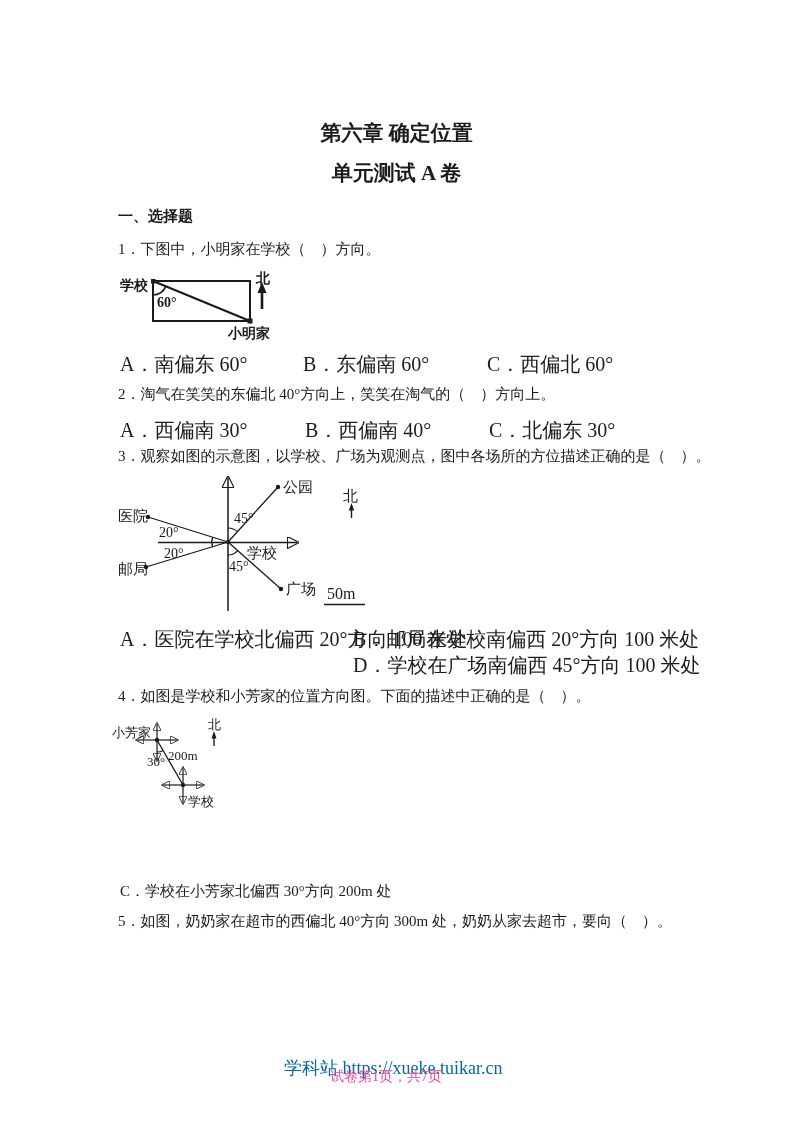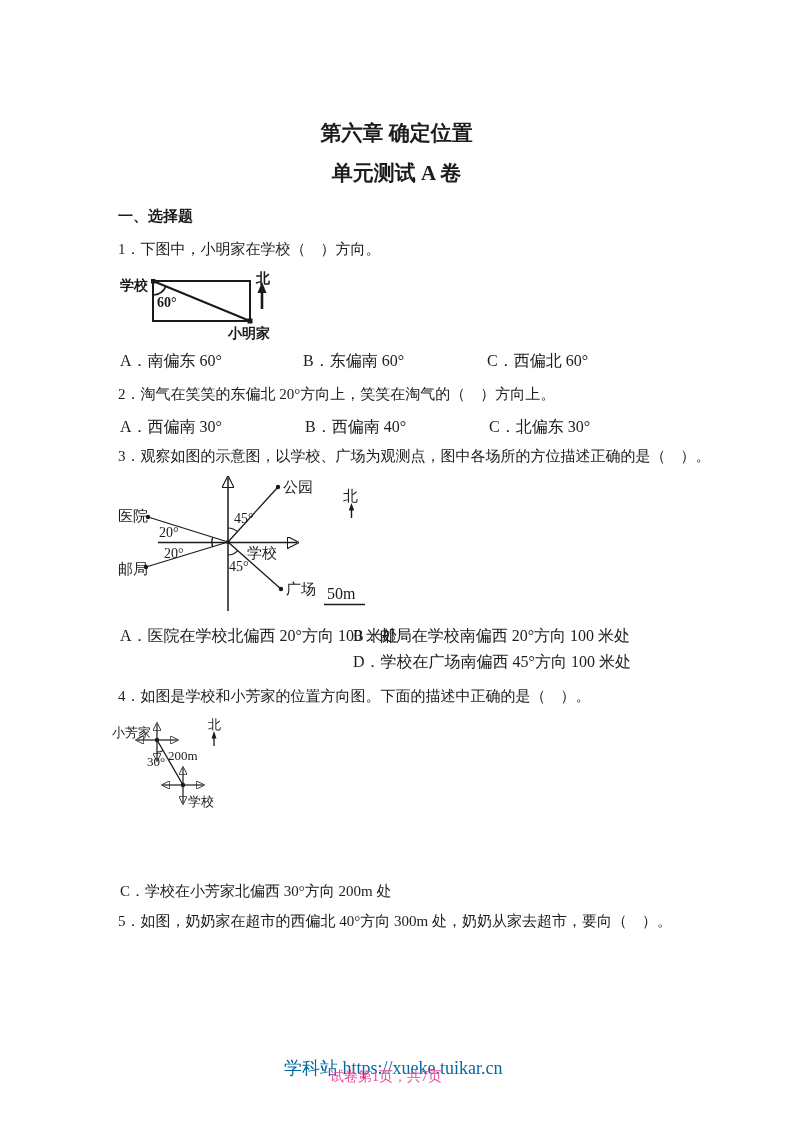--- a/index.html
+++ b/index.html
@@ -6,21 +6,21 @@
   .page {
     position:relative; width:793px; height:1122px; background:#ffffff;
     font-family:"Liberation Serif","DejaVu Serif",serif; color:#1c1c1c;
     overflow:hidden;
   }
   .t { position:absolute; font-size:15px; line-height:19px; white-space:nowrap; }
   .title   { left:0; right:0; text-align:center; top:124px; font-size:21px; font-weight:bold; }
   .subtitle{ left:0; right:0; text-align:center; top:164px; font-size:21px; font-weight:bold; }
   .section { left:118px; top:207px; font-weight:bold; }
   .optrow  { position:absolute; left:0; width:793px; height:20px; }
-  .optrow span { position:absolute; white-space:nowrap; font-size:16px; }
+  .optrow span { position:absolute; white-space:nowrap; font-size:20px; }
   .dia { position:absolute; }
   .dia text { font-family:"Liberation Serif","DejaVu Serif",serif; fill:#1a1a1a; }
   .dia .lbl  { font-size:15px; }
   .dia .lblb { font-size:14px; font-weight:bold; }
   .dia .ang  { font-size:14px; }
   .dia .sm   { font-size:13px; }
   .dia line, .dia path, .dia rect.fr { stroke:#1a1a1a; fill:none; }
   .wm {
     position:absolute; left:284px; top:1056px;
     font-family:Liberation Serif, serif;
@@ -55,21 +55,21 @@
     <line x1="146" y1="45" x2="146" y2="27" stroke-width="2.6"></line>
     <polygon points="146,18 141.5,29 150.5,29" fill="#1a1a1a"></polygon>
   </svg>
 
   <div class="optrow" style="top:351px;">
     <span style="left:120px;">A．南偏东 60°</span>
     <span style="left:303px;">B．东偏南 60°</span>
     <span style="left:487px;">C．西偏北 60°</span>
   </div>
 
-  <div class="t" style="left:118px; top:385px;">2．淘气在笑笑的东偏北 20°方向上，笑笑在淘气的（　）方向上。</div>
+  <div class="t" style="left:118px; top:385px;">2．淘气在笑笑的东偏北 40°方向上，笑笑在淘气的（　）方向上。</div>
   <div class="optrow" style="top:417px;">
     <span style="left:120px;">A．西偏南 30°</span>
     <span style="left:305px;">B．西偏南 40°</span>
     <span style="left:489px;">C．北偏东 30°</span>
   </div>
 
   <div class="t" style="left:118px; top:447px;">3．观察如图的示意图，以学校、广场为观测点，图中各场所的方位描述正确的是（　）。</div>
 
   <svg class="dia" style="left:113px; top:465px;" width="270" height="150" viewBox="0 0 270 150">
     <defs>

